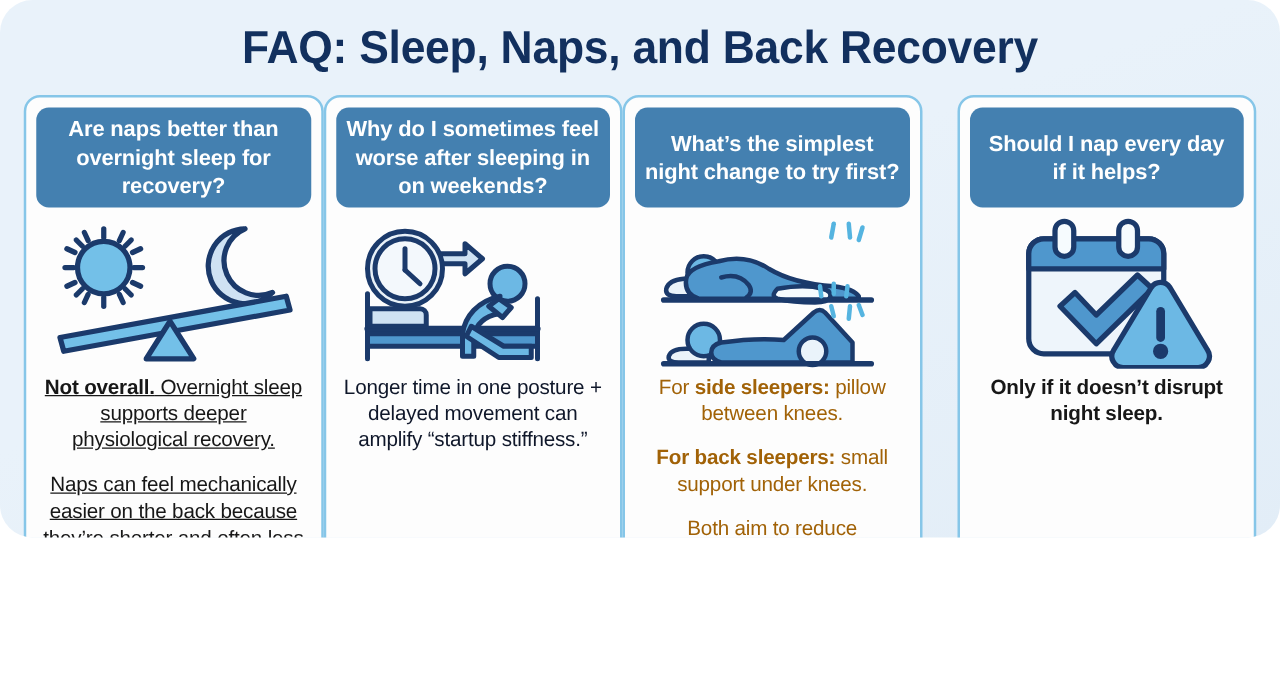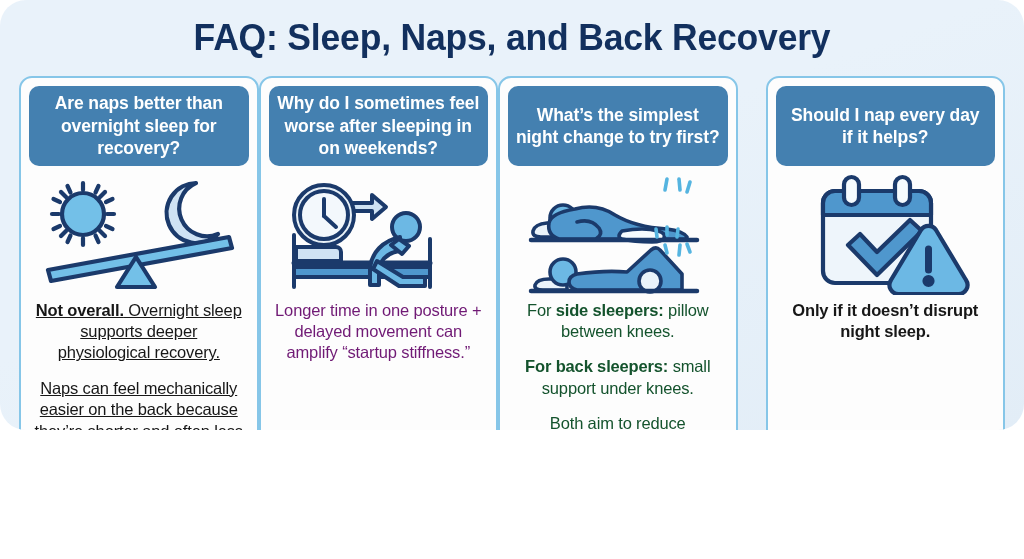--- a/index.html
+++ b/index.html
@@ -161,21 +161,21 @@
             <path d="M16 92 h136 v10 h-136 z" fill="#4f97cd"></path>
           </g>
           <g fill="#6cb8e4" stroke="#1b3a6b" stroke-width="4" stroke-linecap="round" stroke-linejoin="round">
             <circle cx="128" cy="52" r="14"></circle>
             <path d="M122 62 c-18 4 -28 16 -30 30 l0 18 l9 0 l0 -16 c2 -10 9 -16 20 -18 z"></path>
             <path d="M99 86 l26 16 l22 0 l0 9 l-26 0 l-26 -17 z"></path>
             <path d="M113 70 l8 -6 l10 7 l-7 8 z"></path>
           </g>
         </svg>
       </div>
-      <div class="card-body" style="color: #701a75;">
+      <div class="card-body" style="color: #0f172a;">
           <p><span>Longer time in one posture + delayed movement can amplify “startup stiffness.”</span></p>
         </div>
     </div>
 
     <div class="card" style="border-color: rgb(134, 198, 232); background: rgb(253, 253, 253);">
       <div class="card-header" style="background: rgb(68, 128, 176); color: rgb(255, 255, 255);">What’s the simplest night change to try first?</div>
       <div class="card-icon">
         <svg width="205" height="122" viewBox="0 0 205 122">
           <g stroke="#1b3a6b" stroke-width="3.6" stroke-linecap="round" stroke-linejoin="round" fill="none">
 
@@ -198,21 +198,21 @@
             <line x1="175" y1="9" x2="172" y2="19"></line>
             <line x1="152" y1="80" x2="150" y2="72"></line>
             <line x1="164" y1="82" x2="165" y2="72"></line>
             <line x1="175" y1="79" x2="172" y2="71"></line>
             <line x1="142" y1="64" x2="141" y2="56"></line>
             <line x1="152" y1="62" x2="152" y2="54"></line>
             <line x1="162" y1="64" x2="163" y2="56"></line>
           </g>
         </svg>
       </div>
-      <div class="card-body" style="color: #14532d;">
+      <div class="card-body" style="color: #a16207;">
           <p><span>For </span><b>side sleepers:</b><span> pillow between knees.</span></p>
           <p><b>For back sleepers:</b><span> small support under knees.</span></p>
           <p><span>Both aim to reduce twisting/arching that can accumulate overnight.</span></p>
         </div>
     </div>
 
     <div class="card" style="border-color: rgb(134, 198, 232); background: rgb(253, 253, 253); margin-left: 28px;">
       <div class="card-header" style="background: rgb(68, 128, 176); color: rgb(255, 255, 255);">Should I nap every day if it helps?</div>
       <div class="card-icon">
         <svg width="172" height="122" viewBox="0 0 172 122">

